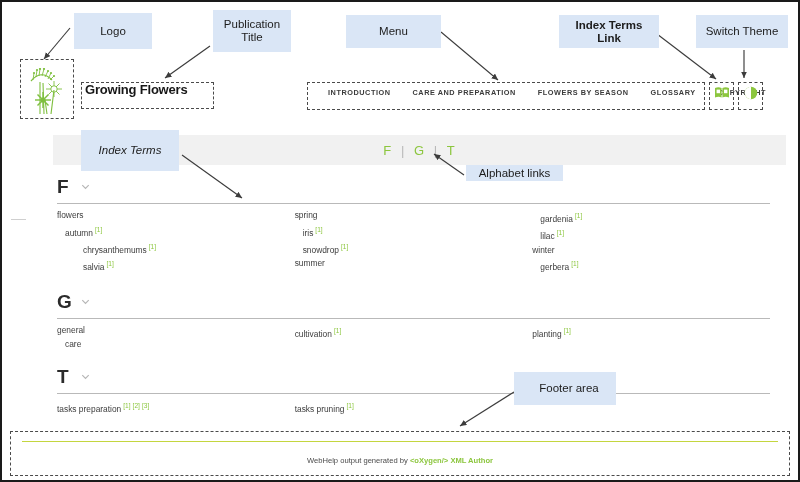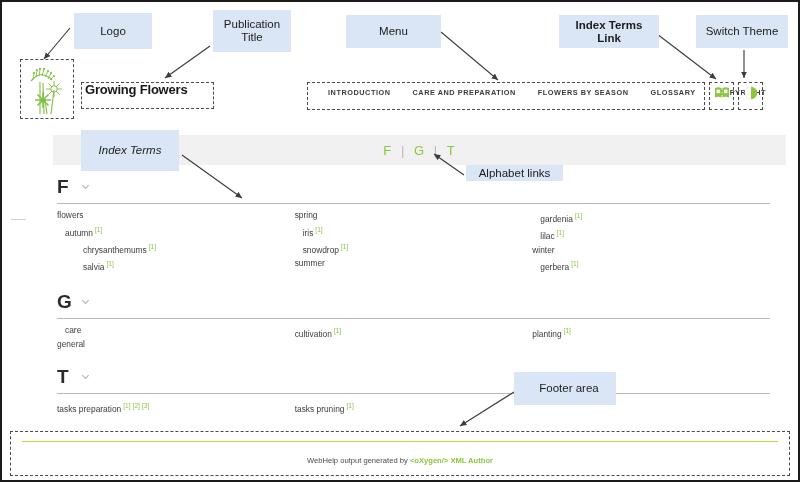--- a/index.html
+++ b/index.html
@@ -366,22 +366,22 @@
       </div>
       <div class="section" style="margin-bottom: 16px;">
         <div class="sec-head">
           <svg class="chevron" viewBox="0 0 12 12">
             <path d="M2.5 4.5 L6 8 L9.5 4.5" fill="none" stroke="#b6b6b6" stroke-width="1.3"></path>
           </svg>
           <div class="sec-letter">G</div>
         </div>
         <div class="cols">
           <div class="col">
+            <div class="term lvl0"><span>general</span></div>
             <div class="term lvl1"><span>care</span></div>
-            <div class="term lvl0"><span>general</span></div>
           </div>
           <div class="col">
             <div class="term lvl0"><span>cultivation</span><span class="ref">[1]</span></div>
           </div>
           <div class="col">
             <div class="term lvl0"><span>planting</span><span class="ref">[1]</span></div>
           </div>
         </div>
       </div>
       <div class="section" style="margin-bottom: 0px;">

